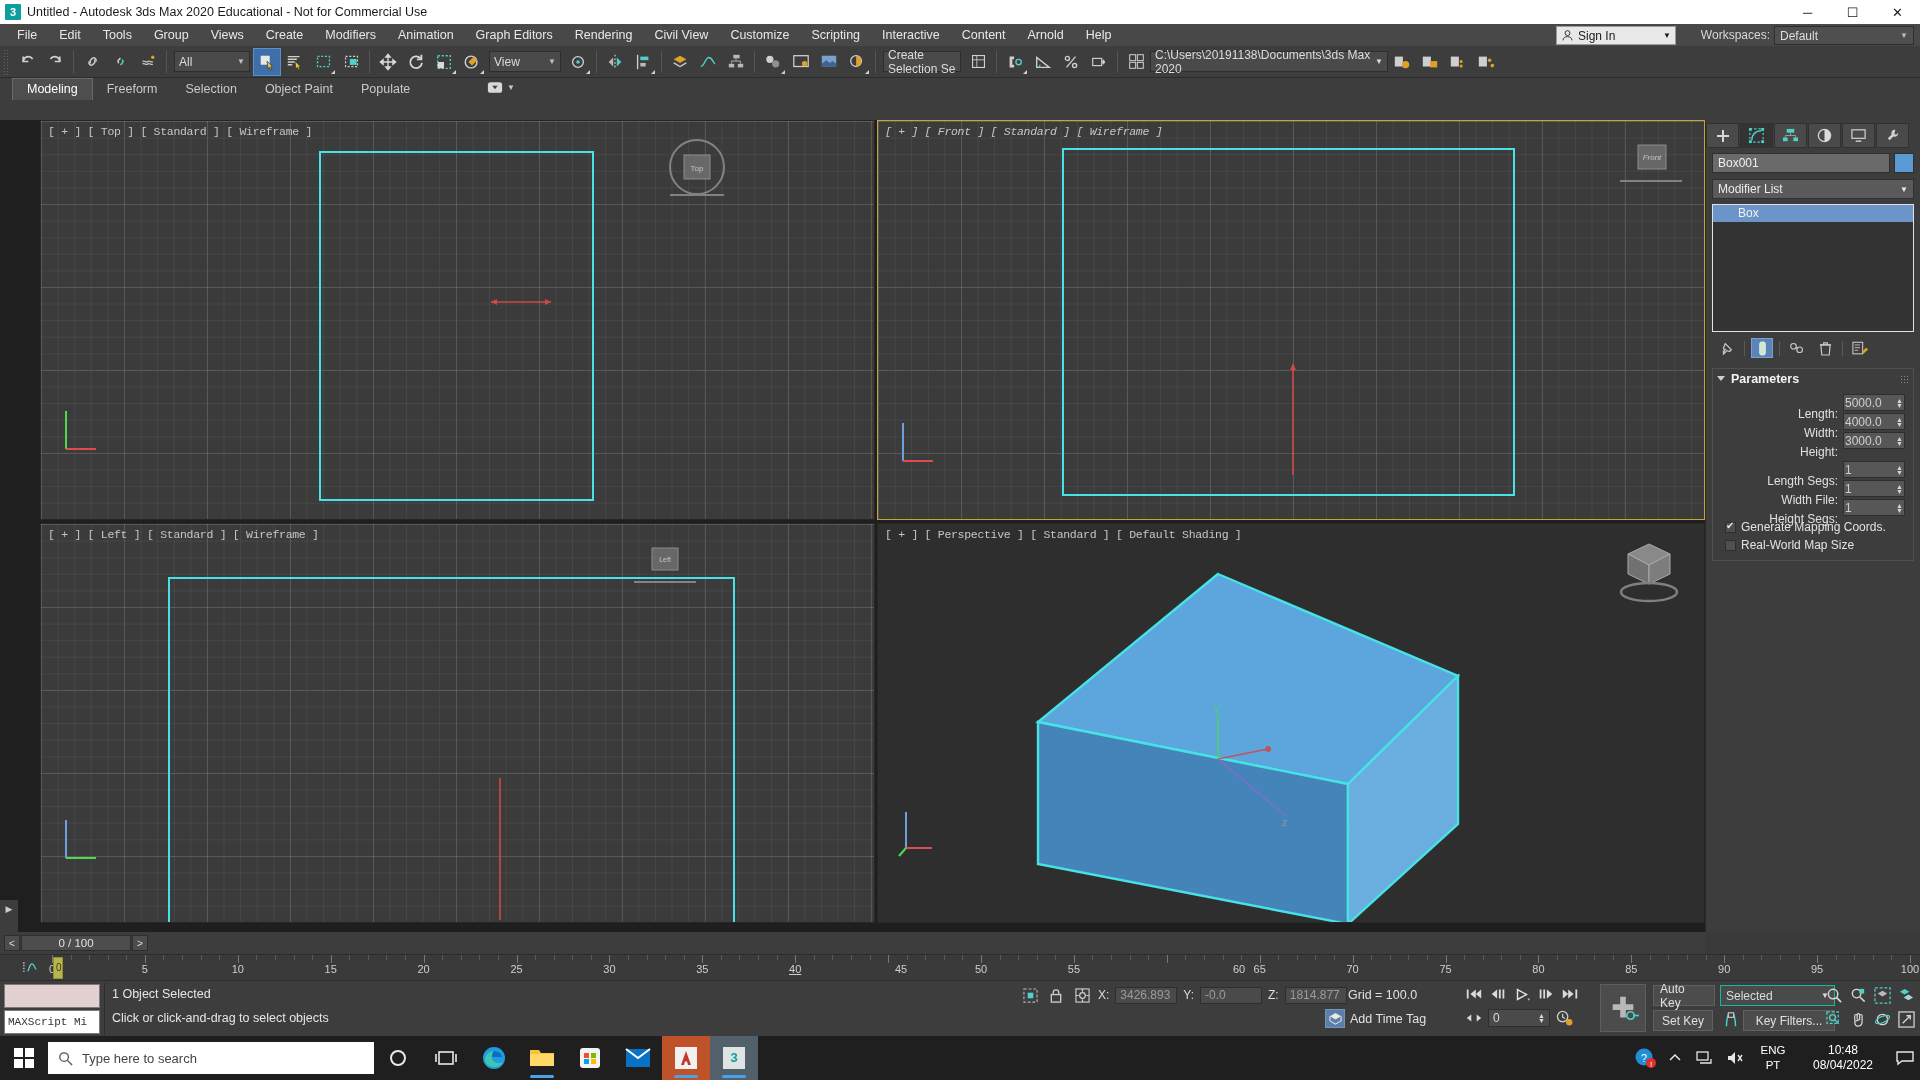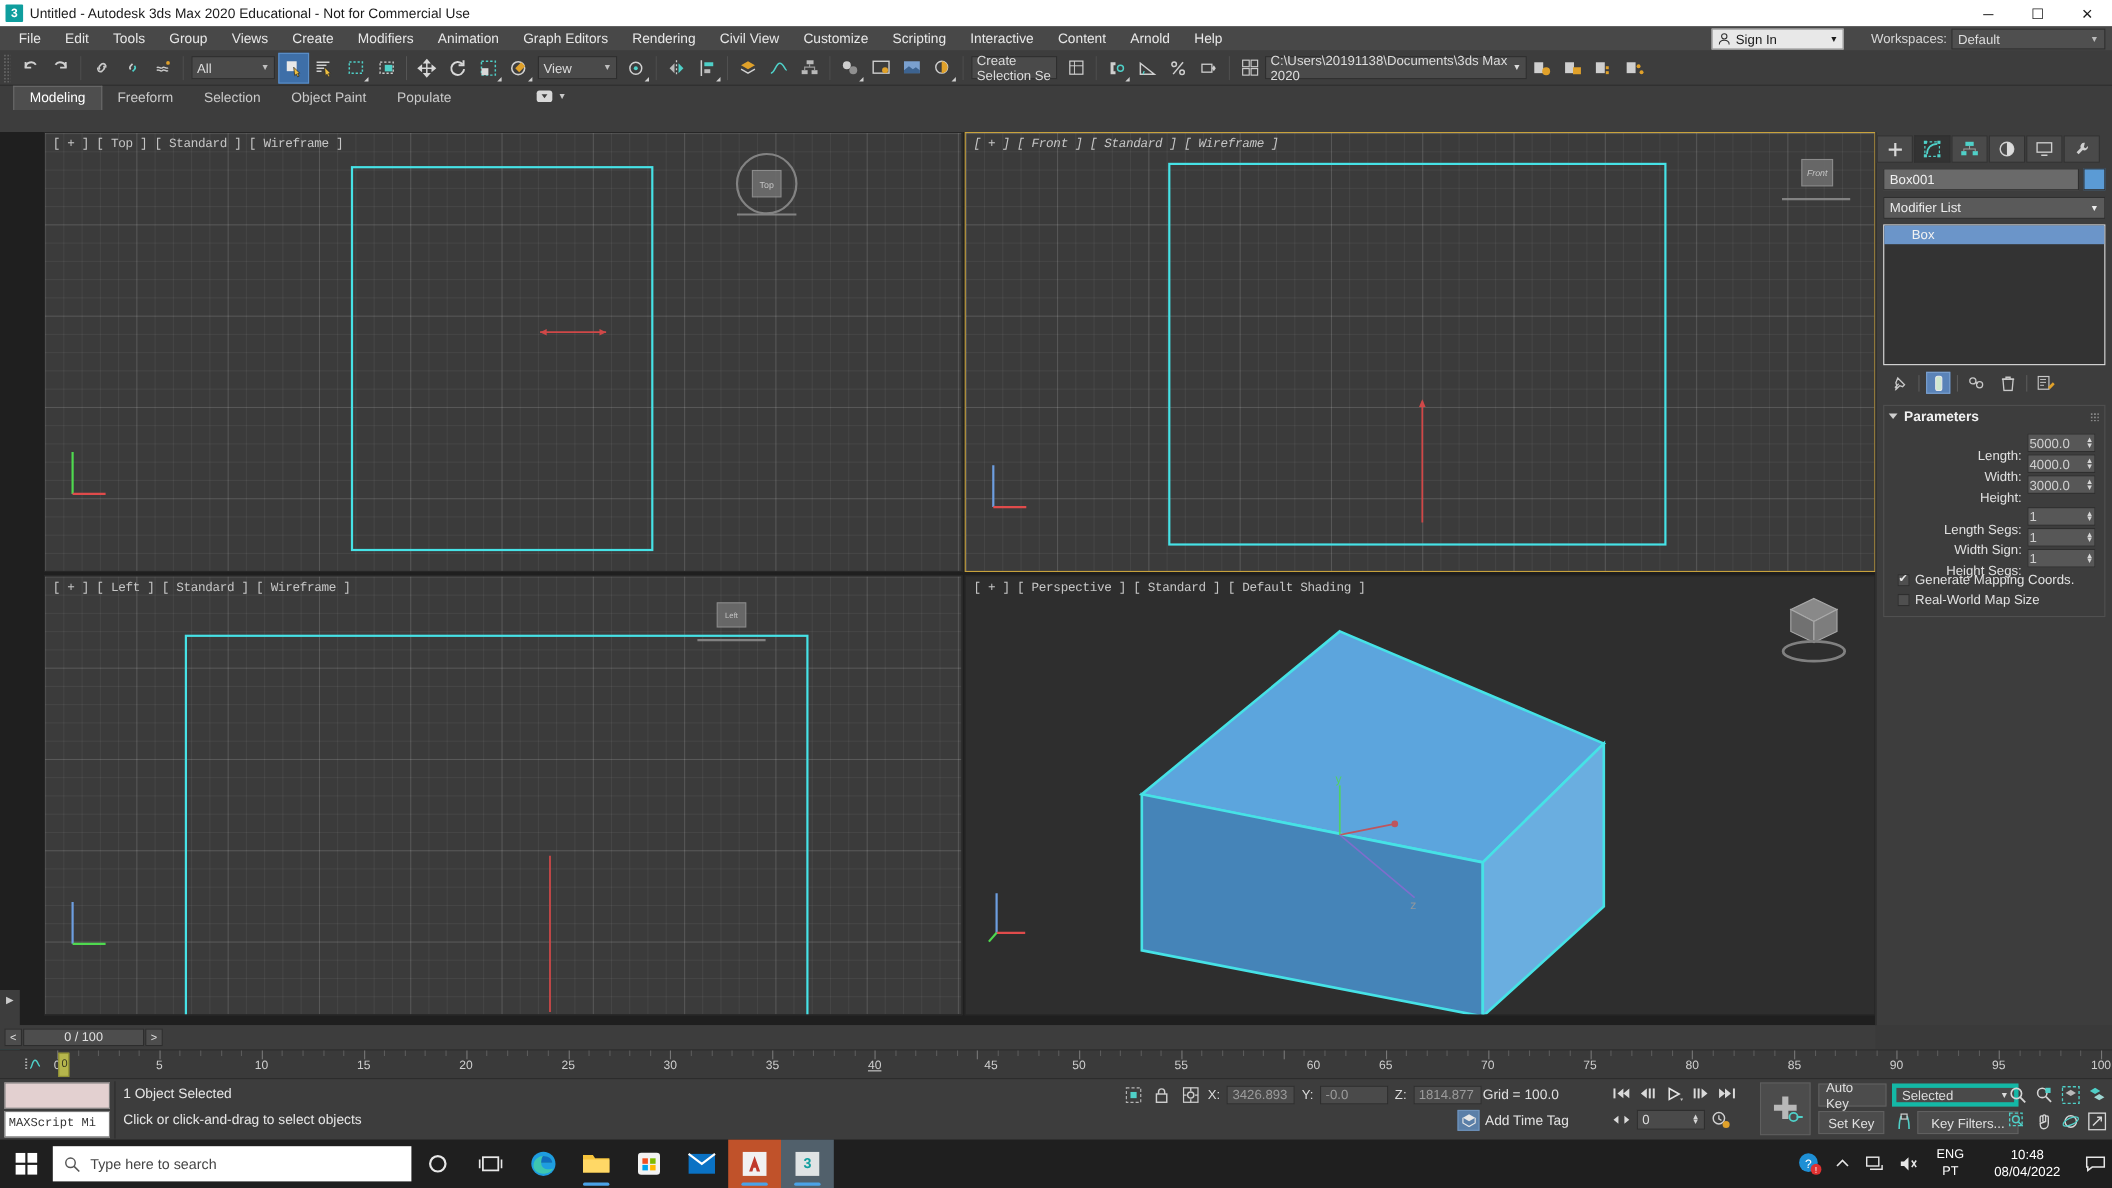--- a/index.html
+++ b/index.html
@@ -315,21 +315,21 @@
     position: absolute; left: 0; top: 1px; width: 46px; height: 48px;
     background: #4c4c4c; border: 1px solid #5e5e5e;
     display: flex; align-items: center; justify-content: center;
   }
   .kbtn {
     height: 21px; background: #4c4c4c; border: 1px solid #606060;
     font-size: 12px; color: #e0e0e0; display: flex; align-items: center;
     justify-content: center; padding: 0 6px;
   }
   .sel-combo {
-    height: 21px; background: #4a4a4a; border: 4px solid #14b8a6;
+    height: 21px; background: #4a4a4a; border: 1px solid #14b8a6;
     font-size: 12px; color: #dcdcdc; display: flex; align-items: center; padding: 0 5px;
   }
   .navbtns { position: absolute; left: 1822px; top: 2px; }
   .nb {
     width: 24px; height: 24px; display: flex; align-items: center; justify-content: center;
     color: #d6d6d6; font-size: 13px;
   }
 
   
   .taskbar {
@@ -912,21 +912,21 @@
           <span class="plabel">Length Segs:</span>
           <div class="spinner">
             <span>1</span>
             <span class="spin-arrows">
                 <span>▲</span>
                 <span>▼</span>
               </span>
           </div>
         </div>
         <div class="prow">
-          <span class="plabel">Width Sign:</span>
+          <span class="plabel">Width File:</span>
           <div class="spinner">
             <span>1</span>
             <span class="spin-arrows">
                 <span>▲</span>
                 <span>▼</span>
               </span>
           </div>
         </div>
         <div class="prow">
           <span class="plabel">Height Segs:</span>
@@ -1033,21 +1033,21 @@
         <div class="tick minor" style="left: 966.16px; opacity: 0.55;"></div>
         <div class="tick minor" style="left: 984.74px; opacity: 0.55;"></div>
         <div class="tick minor" style="left: 1003.32px; opacity: 0.55;"></div>
         <div class="tick major" style="left: 1021.9px;"></div>
         <div class="ticklabel" style="left: 1021.9px;">55</div>
         <div class="tick minor" style="left: 1040.48px; opacity: 0.55;"></div>
         <div class="tick minor" style="left: 1059.06px; opacity: 0.55;"></div>
         <div class="tick minor" style="left: 1077.64px; opacity: 0.55;"></div>
         <div class="tick minor" style="left: 1096.22px; opacity: 0.55;"></div>
         <div class="tick major" style="left: 1114.8px;"></div>
-        <div class="ticklabel" style="left: 1129px; padding-left: 26px;">60</div>
+        <div class="ticklabel" style="left: 1174px; padding-left: 26px;">60</div>
         <div class="tick minor" style="left: 1133.38px; opacity: 0.55;"></div>
         <div class="tick minor" style="left: 1151.96px; opacity: 0.55;"></div>
         <div class="tick minor" style="left: 1170.54px; opacity: 0.55;"></div>
         <div class="tick minor" style="left: 1189.12px; opacity: 0.55;"></div>
         <div class="tick major" style="left: 1207.7px;"></div>
         <div class="ticklabel" style="left: 1207.7px;">65</div>
         <div class="tick minor" style="left: 1226.28px; opacity: 0.55;"></div>
         <div class="tick minor" style="left: 1244.86px; opacity: 0.55;"></div>
         <div class="tick minor" style="left: 1263.44px; opacity: 0.55;"></div>
         <div class="tick minor" style="left: 1282.02px; opacity: 0.55;"></div>

